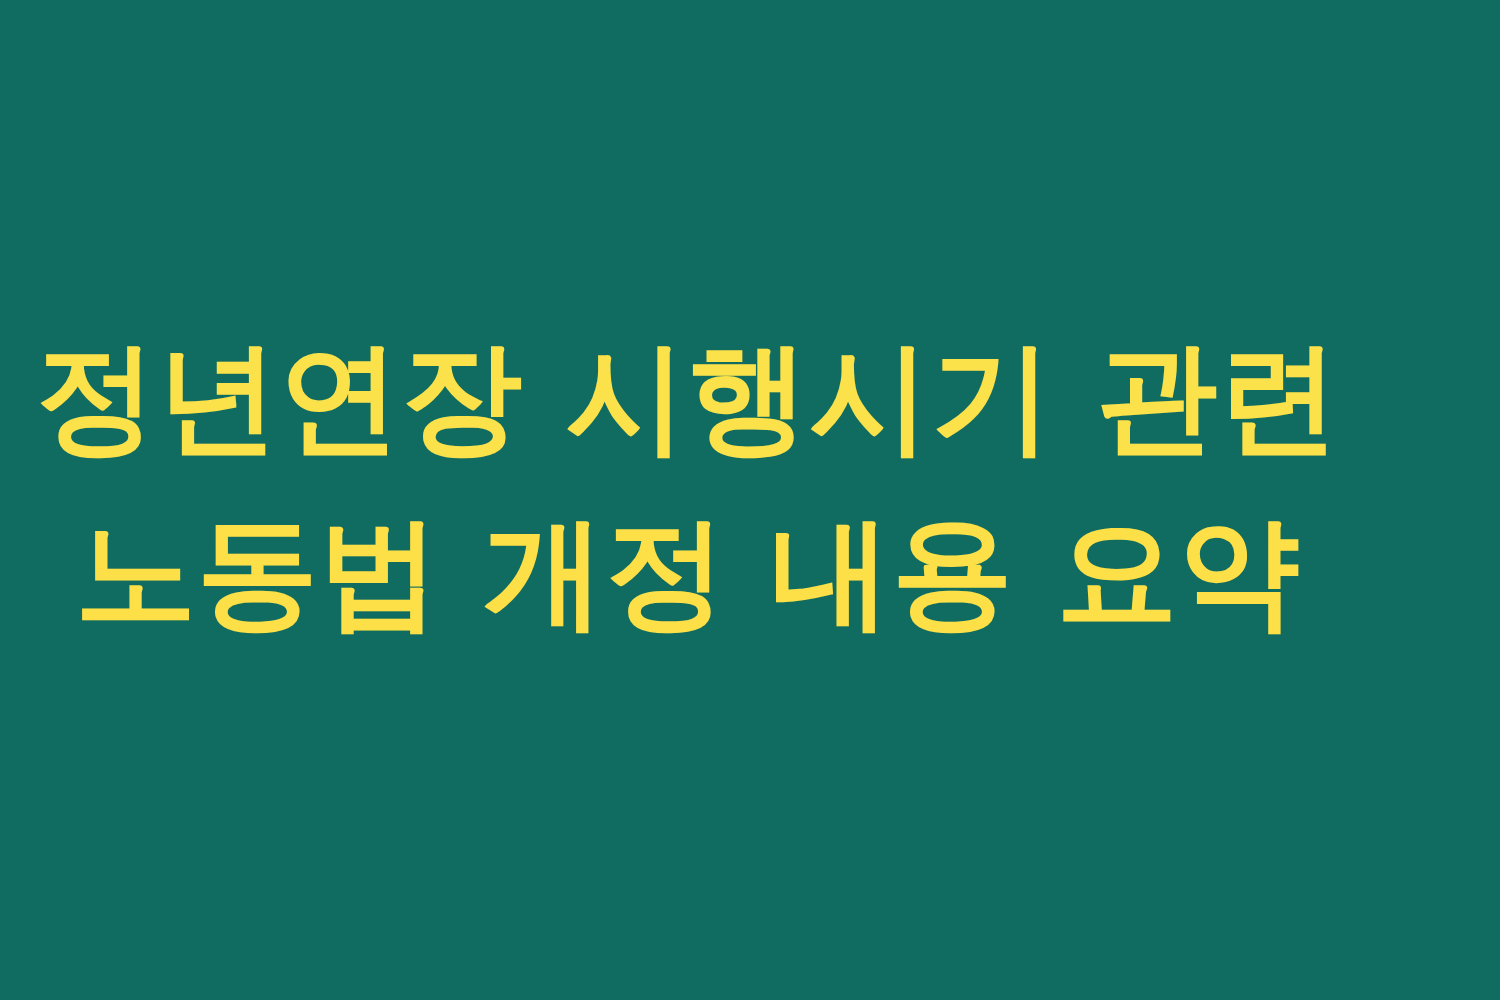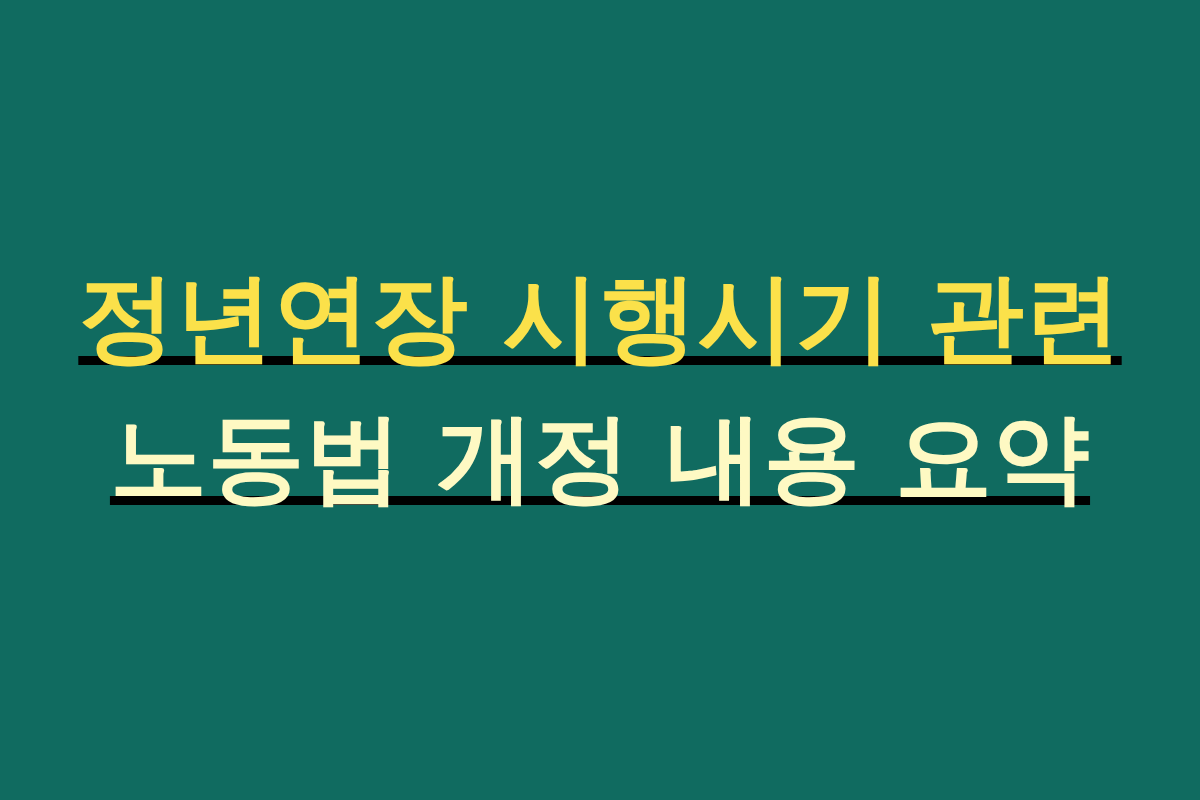--- a/index.html
+++ b/index.html
@@ -17,22 +17,20 @@
 
   
   .thumbnail-card {
     position: relative;
     box-sizing: border-box;
     width: 1200px;
     height: 800px;
     background: #106B60;
     display: flex;
     align-items: center;
-    justify-content: center;
-    text-decoration: underline;
   }
 
   
   .headline-block {
     width: 1100px;
     margin: 0;
     padding: 0;
     text-align: center;
     
     transform: translateY(-12px);
@@ -58,17 +56,17 @@
 </style>
 </head>
 <body>
 
 <div class="thumbnail-card" style="background: rgb(16, 107, 96);">
 
   <div class="headline-block">
 
     <span class="headline-line" style="color: rgb(251, 225, 74);">정년연장 시행시기 관련</span>
 
-    <span class="headline-line" style="color: #fef9c3;">노동법 개정 내용 요약</span>
+    <span class="headline-line" style="color: #fde047;">노동법 개정 내용 요약</span>
 
   </div>
 
 </div>
 
 </body></html>

